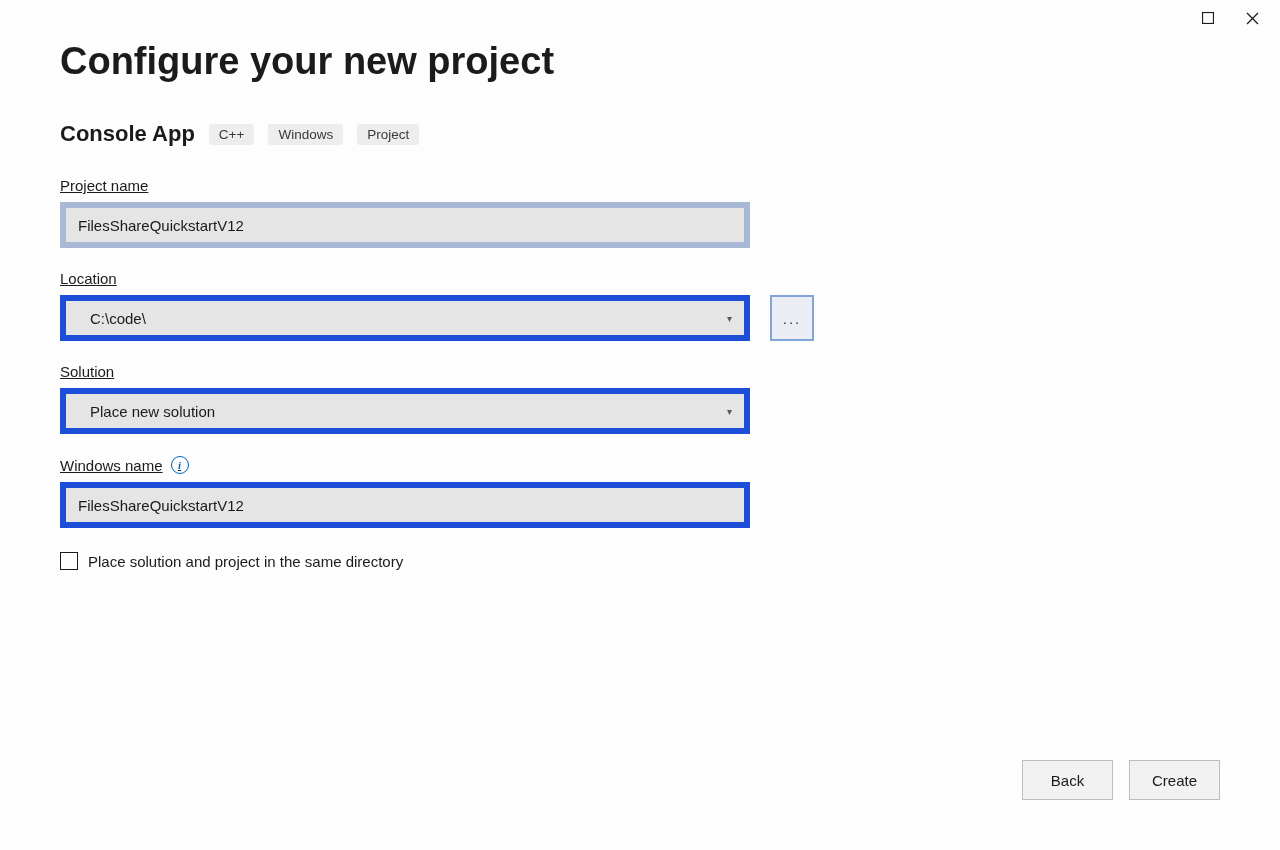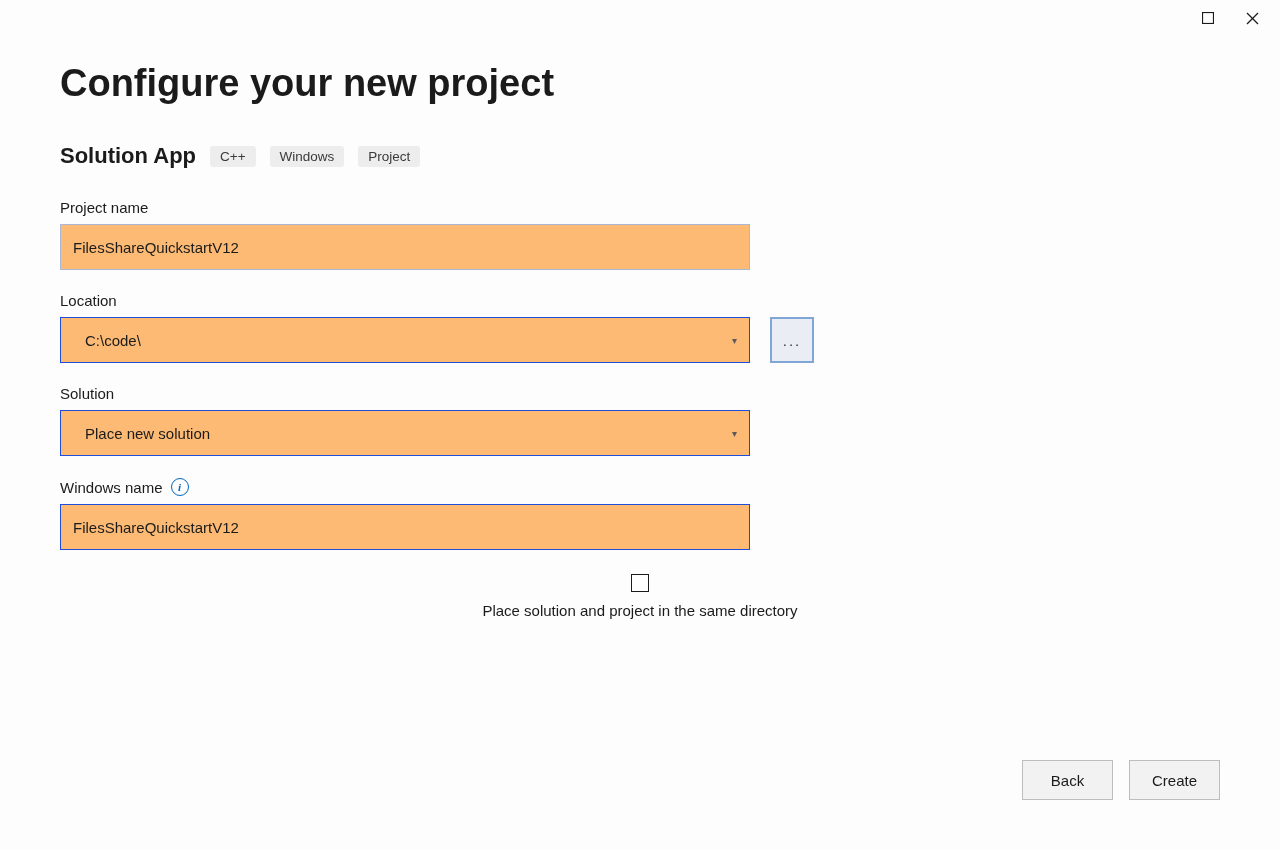--- a/index.html
+++ b/index.html
@@ -22,21 +22,21 @@
     padding-right: 18px;
   }
   .titlebar .win-btn {
     width: 20px; height: 20px;
     display: flex; align-items: center; justify-content: center;
     color: #1b1b1b;
   }
   .content {
     position: absolute;
     left: 60px;
-    top: 62px;
+    top: 40px;
     right: 60px;
   }
   h1.page-title {
     font-size: 38px;
     font-weight: 600;
     letter-spacing: 0px;
     color: #1b1b1b;
     margin-bottom: 38px;
   }
   .template-row {
@@ -56,27 +56,28 @@
     border-radius: 3px;
     font-size: 13.5px;
   }
   .field-label {
     font-size: 15px;
     color: #1b1b1b;
     margin-bottom: 8px;
     display: flex;
     align-items: center;
     gap: 8px;
+    text-decoration: underline;
   }
   .field-block { margin-bottom: 22px; }
   .text-input, .combo {
     width: 690px;
     height: 46px;
-    border: 1px solid #1d4ed8;
-    background: #fdba74;
+    border: 6px solid #1d4ed8;
+    background: #e5e5e5;
     font-size: 15px;
     padding: 0 12px;
     color: #1b1b1b;
     outline: none;
   }
   .text-input.active {
     border-color: #a9b9d5;
   }
   .combo {
     display: flex;
@@ -102,25 +103,24 @@
     display: flex;
     align-items: center;
     justify-content: center;
     font-size: 15px;
     color: #333;
     cursor: pointer;
     letter-spacing: 2px;
   }
   .checkbox-row {
     display: flex;
-    align-items: center;
+    align-items: flex-end;
     gap: 10px;
     margin-top: 24px;
     font-size: 15px;
-    flex-direction: column;
   }
   .checkbox {
     width: 18px; height: 18px;
     border: 1.5px solid #1b1b1b;
     background: #fff;
     cursor: pointer;
   }
   .info-icon {
     width: 18px; height: 18px;
     border: 1.6px solid #0067c0;
@@ -165,21 +165,21 @@
         <line x1="1" y1="1" x2="12" y2="12" stroke="#1b1b1b" stroke-width="1.3"></line>
         <line x1="12" y1="1" x2="1" y2="12" stroke="#1b1b1b" stroke-width="1.3"></line>
       </svg>
   </div>
 </div>
 
 <div class="content">
   <h1 class="page-title">Configure your new project</h1>
 
   <div class="template-row">
-    <span class="template-name">Solution App</span>
+    <span class="template-name">Console App</span>
     <span class="tag">C++</span>
     <span class="tag">Windows</span>
     <span class="tag">Project</span>
   </div>
 
   <div class="field-block">
     <div class="field-label">Project name</div>
     <input class="text-input active" type="text" value="FilesShareQuickstartV12" style="">
   </div>
 

